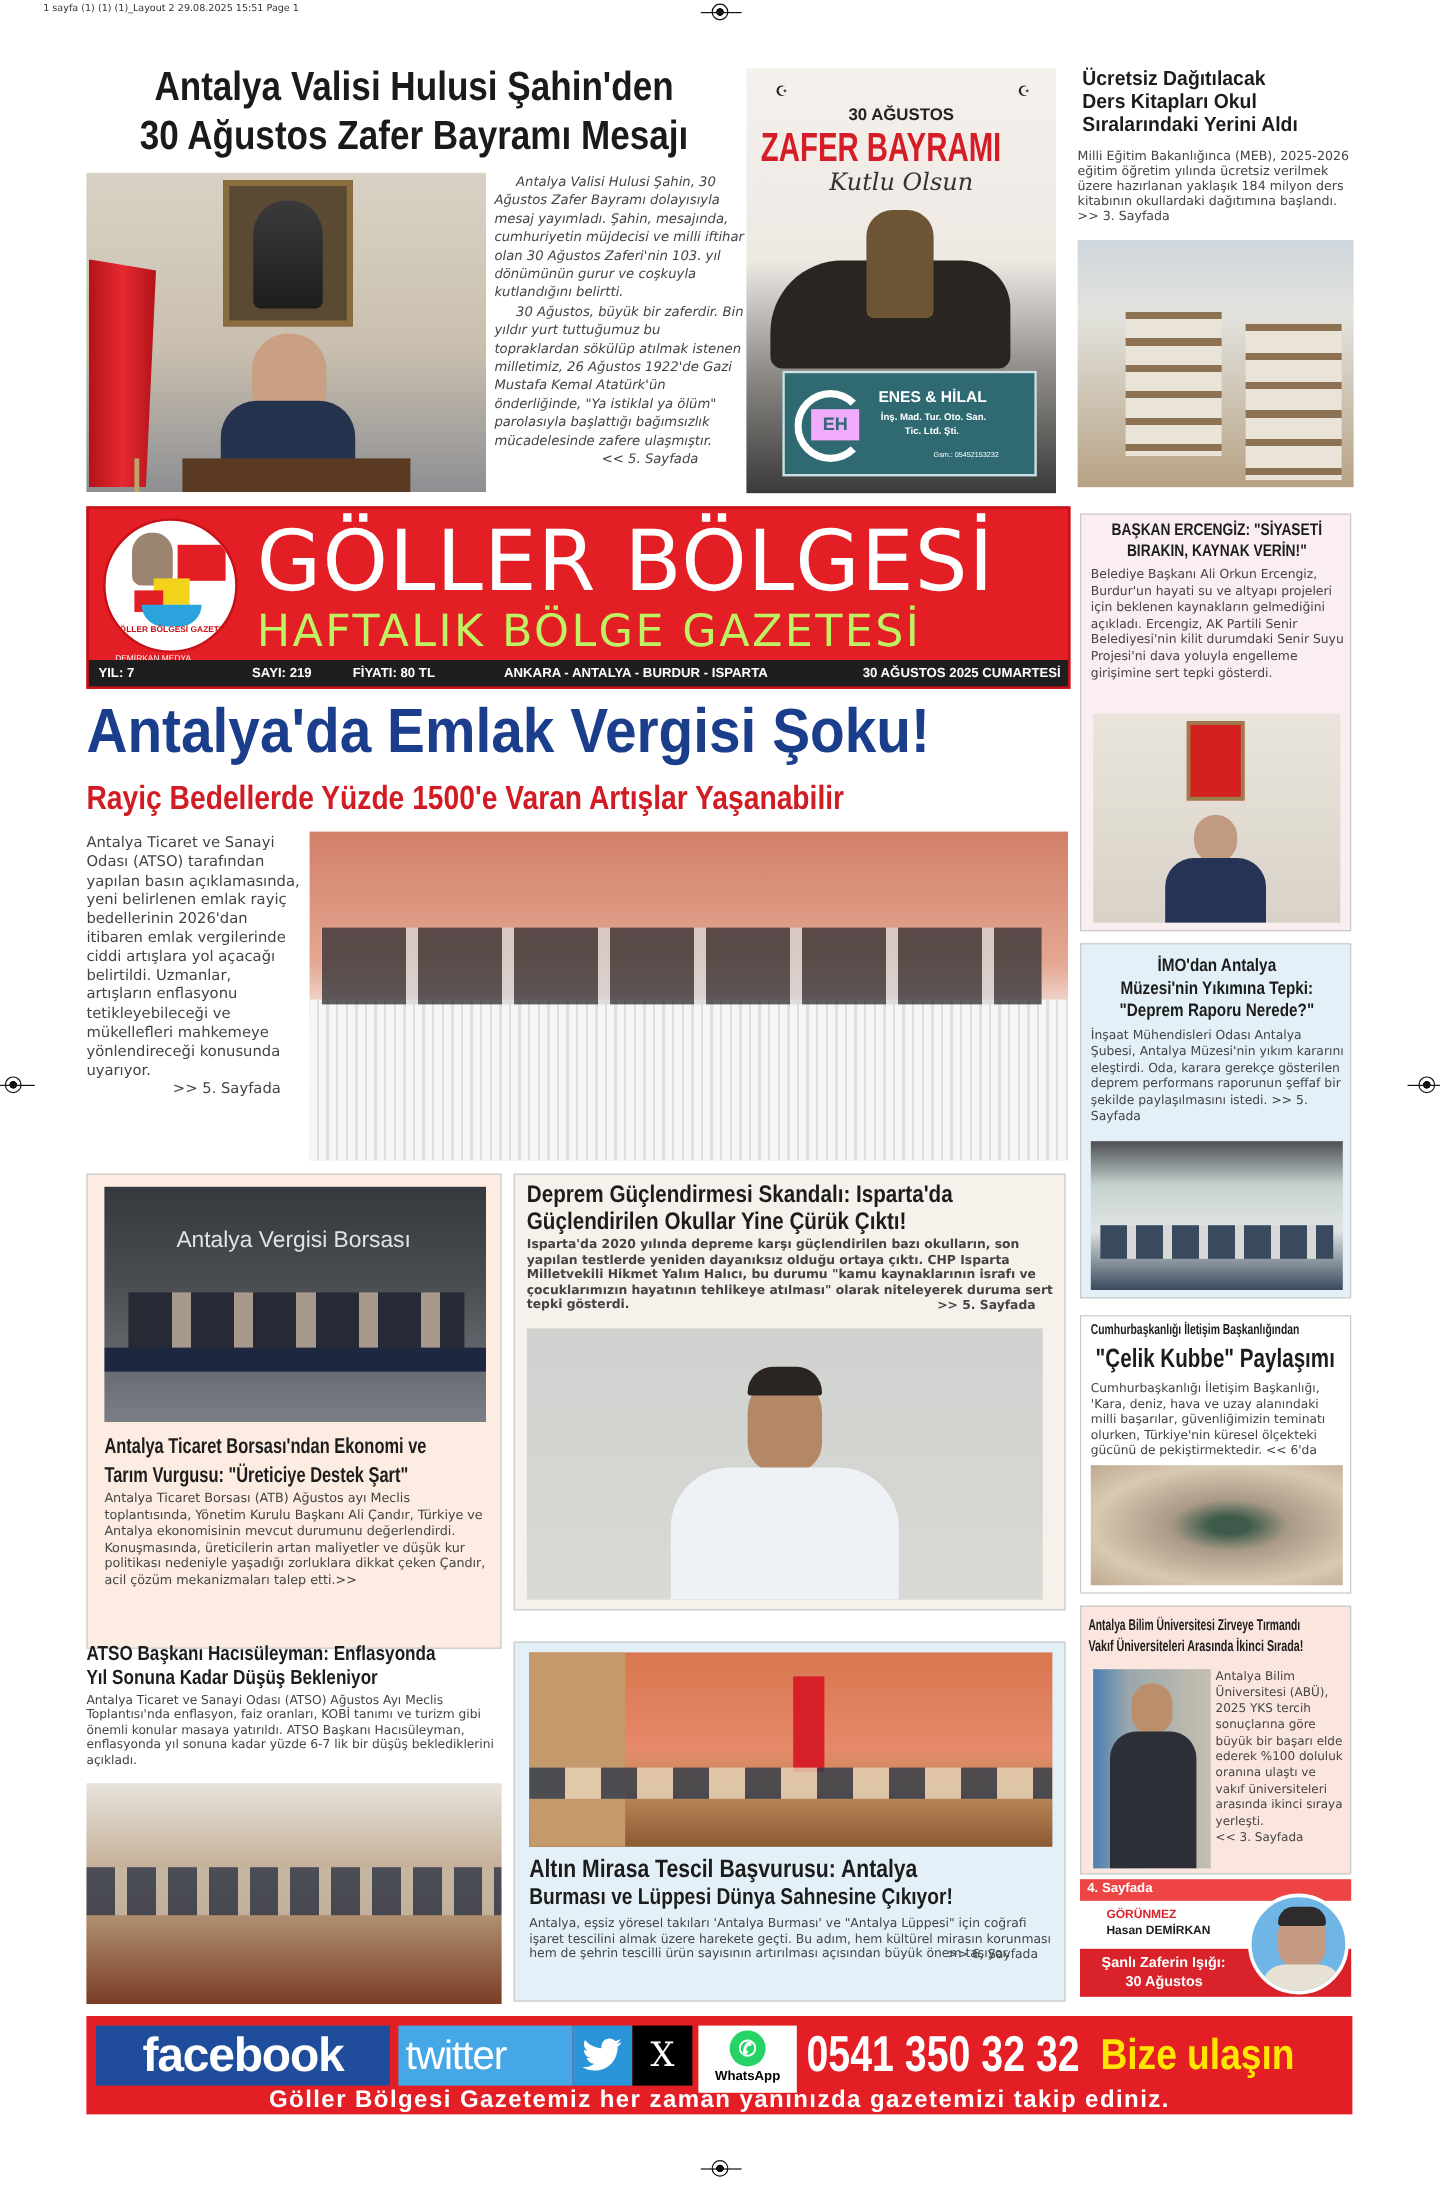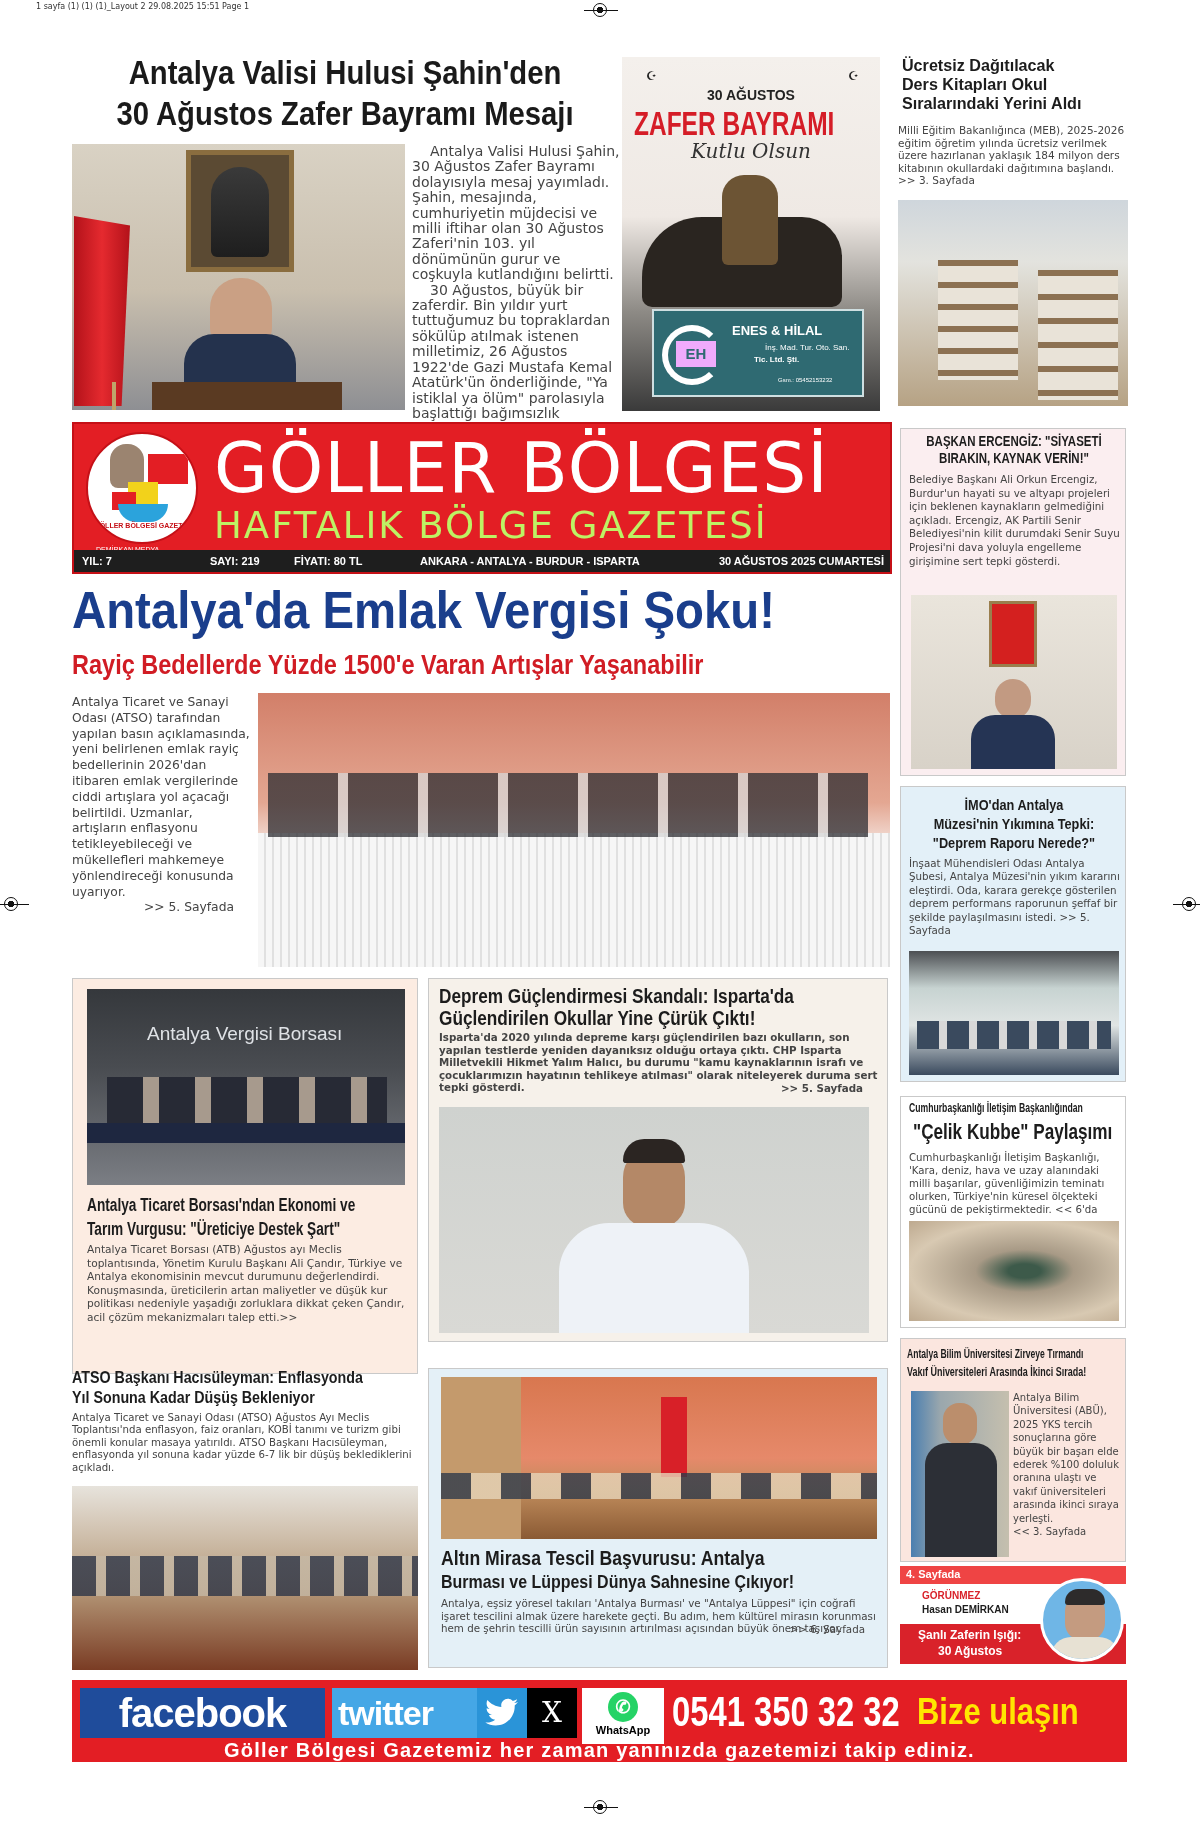--- a/index.html
+++ b/index.html
@@ -24,21 +24,21 @@
 
   .logo { left: 12px; top: 8px; width: 112px; height: 112px; border-radius: 50%; background: #fff; border: 2px solid #c51017; overflow: hidden; }
 
   .main-head { left: 72px; top: 580px; width: 820px; font-size: 52px; line-height: 60px; color: #1a3e8c; font-weight: 700; font-family: "Liberation Sans", sans-serif; white-space: nowrap; transform: scaleX(0.91); transform-origin: left top; }
   .main-sub { left: 72px; top: 648px; width: 820px; font-size: 28px; line-height: 34px; color: #d11c24; font-weight: 700; white-space: nowrap; transform: scaleX(0.84); transform-origin: left top; }
 
   .box { border: 1px solid #c9c9c9; }
 
   .footer-banner { left: 72px; top: 1680px; width: 1055px; height: 82px; background: #e31e24; }
   .fb { left: 8px; top: 8px; width: 245px; height: 50px; background: #1f4c9b; color: #fff; font-size: 40px; font-weight: 700; text-align: center; line-height: 50px; letter-spacing: -1px; }
-  .tw { left: 260px; top: 8px; width: 145px; height: 50px; background: #45a7e6; color: #fff; font-size: 34px; font-weight: 700; line-height: 50px; padding-left: 6px; letter-spacing: -1px; }
+  .tw { left: 260px; top: 8px; width: 145px; height: 50px; background: #45a7e6; color: #fff; font-size: 34px; font-weight: 400; line-height: 50px; padding-left: 6px; letter-spacing: -1px; }
   .twbird { left: 405px; top: 8px; width: 50px; height: 50px; background: #2a94d8; color: #fff; font-size: 28px; text-align: center; line-height: 50px; }
   .x { left: 455px; top: 8px; width: 50px; height: 50px; background: #000; color: #fff; font-size: 28px; text-align: center; line-height: 50px; font-family: "DejaVu Serif", serif; }
   .wa { left: 510px; top: 8px; width: 82px; height: 56px; background: #fff; color: #000; font-size: 11px; font-weight: 700; text-align: center; }
   .phone { left: 600px; top: 4px; color: #fff; font-size: 42px; font-weight: 700; white-space: nowrap; transform: scaleX(0.78); transform-origin: left top; line-height: 56px; }
   .reach { left: 845px; top: 6px; color: #ffe600; font-size: 36px; font-weight: 900; white-space: nowrap; transform: scaleX(0.86); transform-origin: left top; line-height: 52px; }
   .foot-line { left: 0; top: 58px; width: 100%; text-align: center; color: #fff; font-weight: 700; font-size: 20px; line-height: 24px; letter-spacing: 1.2px; white-space: nowrap; }
 </style>
 </head>
 <body>
 
@@ -56,40 +56,40 @@
   <div class="abs photo" style="left:2px;top:92px;width:333px;height:266px;background:linear-gradient(180deg,#d9d2c4 0%,#c9bfae 55%,#8e8f93 100%);">
     <div class="abs" style="left:114px;top:6px;width:108px;height:122px;background:#5b4a33;border:5px solid #8a6d3f;">
       <div class="abs" style="left:20px;top:12px;width:58px;height:90px;background:linear-gradient(#3a3a3a,#1e1e1e);border-radius:28px 28px 6px 6px;"></div>
     </div>
     <div class="abs" style="left:2px;top:72px;width:56px;height:190px;background:linear-gradient(90deg,#b3121a,#e52a2f,#b3121a);clip-path:polygon(0 0,100% 5%,85% 100%,0 100%);"></div>
     <div class="abs" style="left:40px;top:238px;width:4px;height:28px;background:#bfa46a;"></div>
     <div class="abs" style="left:138px;top:134px;width:62px;height:70px;background:#caa084;border-radius:30px 30px 20px 20px;"></div>
     <div class="abs" style="left:112px;top:190px;width:112px;height:76px;background:#24324d;border-radius:30px 30px 0 0;"></div>
     <div class="abs" style="left:80px;top:238px;width:190px;height:28px;background:#5a3a22;"></div>
   </div>
-  <div class="abs body-text" style="left:342px;top:92px;width:210px;font-size:14px;line-height:15.4px;">
+  <div class="abs body-text" style="left:342px;top:92px;width:210px;font-size:11px;line-height:15.4px;font-style:italic;">
     <p style="text-indent:18px;">Antalya Valisi Hulusi Şahin, 30 Ağustos Zafer Bayramı dolayısıyla mesaj yayımladı. Şahin, mesajında, cumhuriyetin müjdecisi ve milli iftihar olan 30 Ağustos Zaferi'nin 103. yıl dönümünün gurur ve coşkuyla kutlandığını belirtti.</p>
     <p style="text-indent:18px;">30 Ağustos, büyük bir zaferdir. Bin yıldır yurt tuttuğumuz bu topraklardan sökülüp atılmak istenen milletimiz, 26 Ağustos 1922'de Gazi Mustafa Kemal Atatürk'ün önderliğinde, "Ya istiklal ya ölüm" parolasıyla başlattığı bağımsızlık mücadelesinde zafere ulaşmıştır.</p>
     <span class="more" style="padding-right:40px;">&lt;&lt; 5. Sayfada</span>
   </div>
 </div>
 
 <div class="abs" style="left:622px;top:57px;width:258px;height:354px;background:linear-gradient(180deg,#f4f0ec 0%,#efe9e4 45%,#8d8a85 72%,#3a3a3a 100%);overflow:hidden;">
   <div class="abs" style="left:24px;top:12px;font-size:12px;color:#222;">☪</div>
   <div class="abs" style="left:226px;top:12px;font-size:12px;color:#222;">☪</div>
   <div class="abs" style="left:0;top:30px;width:258px;text-align:center;font-weight:700;font-size:14px;color:#222;">30 AĞUSTOS</div>
   <div class="abs" style="left:12px;top:46px;width:300px;font-weight:900;font-size:34px;color:#d51d27;white-space:nowrap;transform:scaleX(0.72);transform-origin:left top;line-height:40px;">ZAFER BAYRAMI</div>
   <div class="abs" style="left:0;top:82px;width:258px;text-align:center;font-family:'DejaVu Serif',serif;font-style:italic;font-size:20px;color:#333;">Kutlu Olsun</div>
   <div class="abs" style="left:20px;top:160px;width:200px;height:90px;background:#2a2520;border-radius:60px 40px 10px 10px;"></div>
   <div class="abs" style="left:100px;top:118px;width:56px;height:90px;background:#6c5434;border-radius:22px 22px 6px 6px;"></div>
   <div class="abs" style="left:30px;top:252px;width:212px;height:88px;background:#2f6a72;border:2px solid #cfdfe1;">
     <div class="abs" style="left:8px;top:14px;width:60px;height:60px;border-radius:50%;border:6px solid #fff;border-right-color:transparent;"></div>
     <div class="abs" style="left:22px;top:30px;width:40px;height:26px;background:#f0abfc;color:#2f6a72;font-weight:900;font-size:15px;text-align:center;line-height:26px;">EH</div>
     <div class="abs" style="left:78px;top:12px;color:#fff;font-weight:700;font-size:13px;white-space:nowrap;">ENES &amp; HİLAL</div>
-    <div class="abs" style="left:80px;top:32px;color:#fff;font-weight:400;font-size:8px;white-space:nowrap;margin-left:31px;">İnş. Mad. Tur. Oto. San.</div>
+    <div class="abs" style="left:80px;top:32px;color:#fff;font-weight:700;font-size:8px;white-space:nowrap;">İnş. Mad. Tur. Oto. San.</div>
     <div class="abs" style="left:100px;top:44px;color:#fff;font-weight:700;font-size:8px;white-space:nowrap;">Tic. Ltd. Şti.</div>
     <div class="abs" style="left:124px;top:66px;color:#fff;font-size:6px;white-space:nowrap;">Gsm.: 05452153232</div>
   </div>
 </div>
 
 <div class="abs" style="left:896px;top:56px;width:238px;height:354px;">
   <div class="abs" style="left:0;top:0;width:238px;text-align:left;">
     <div style="font-size:17px;font-weight:900;line-height:19px;color:#1c1c1c;white-space:nowrap;transform:scaleX(0.95);">Ücretsiz Dağıtılacak</div>
     <div style="font-size:17px;font-weight:900;line-height:19px;color:#1c1c1c;white-space:nowrap;transform:scaleX(0.95);">Ders Kitapları Okul</div>
     <div style="font-size:17px;font-weight:900;line-height:19px;color:#1c1c1c;white-space:nowrap;transform:scaleX(0.95);">Sıralarındaki Yerini Aldı</div>

